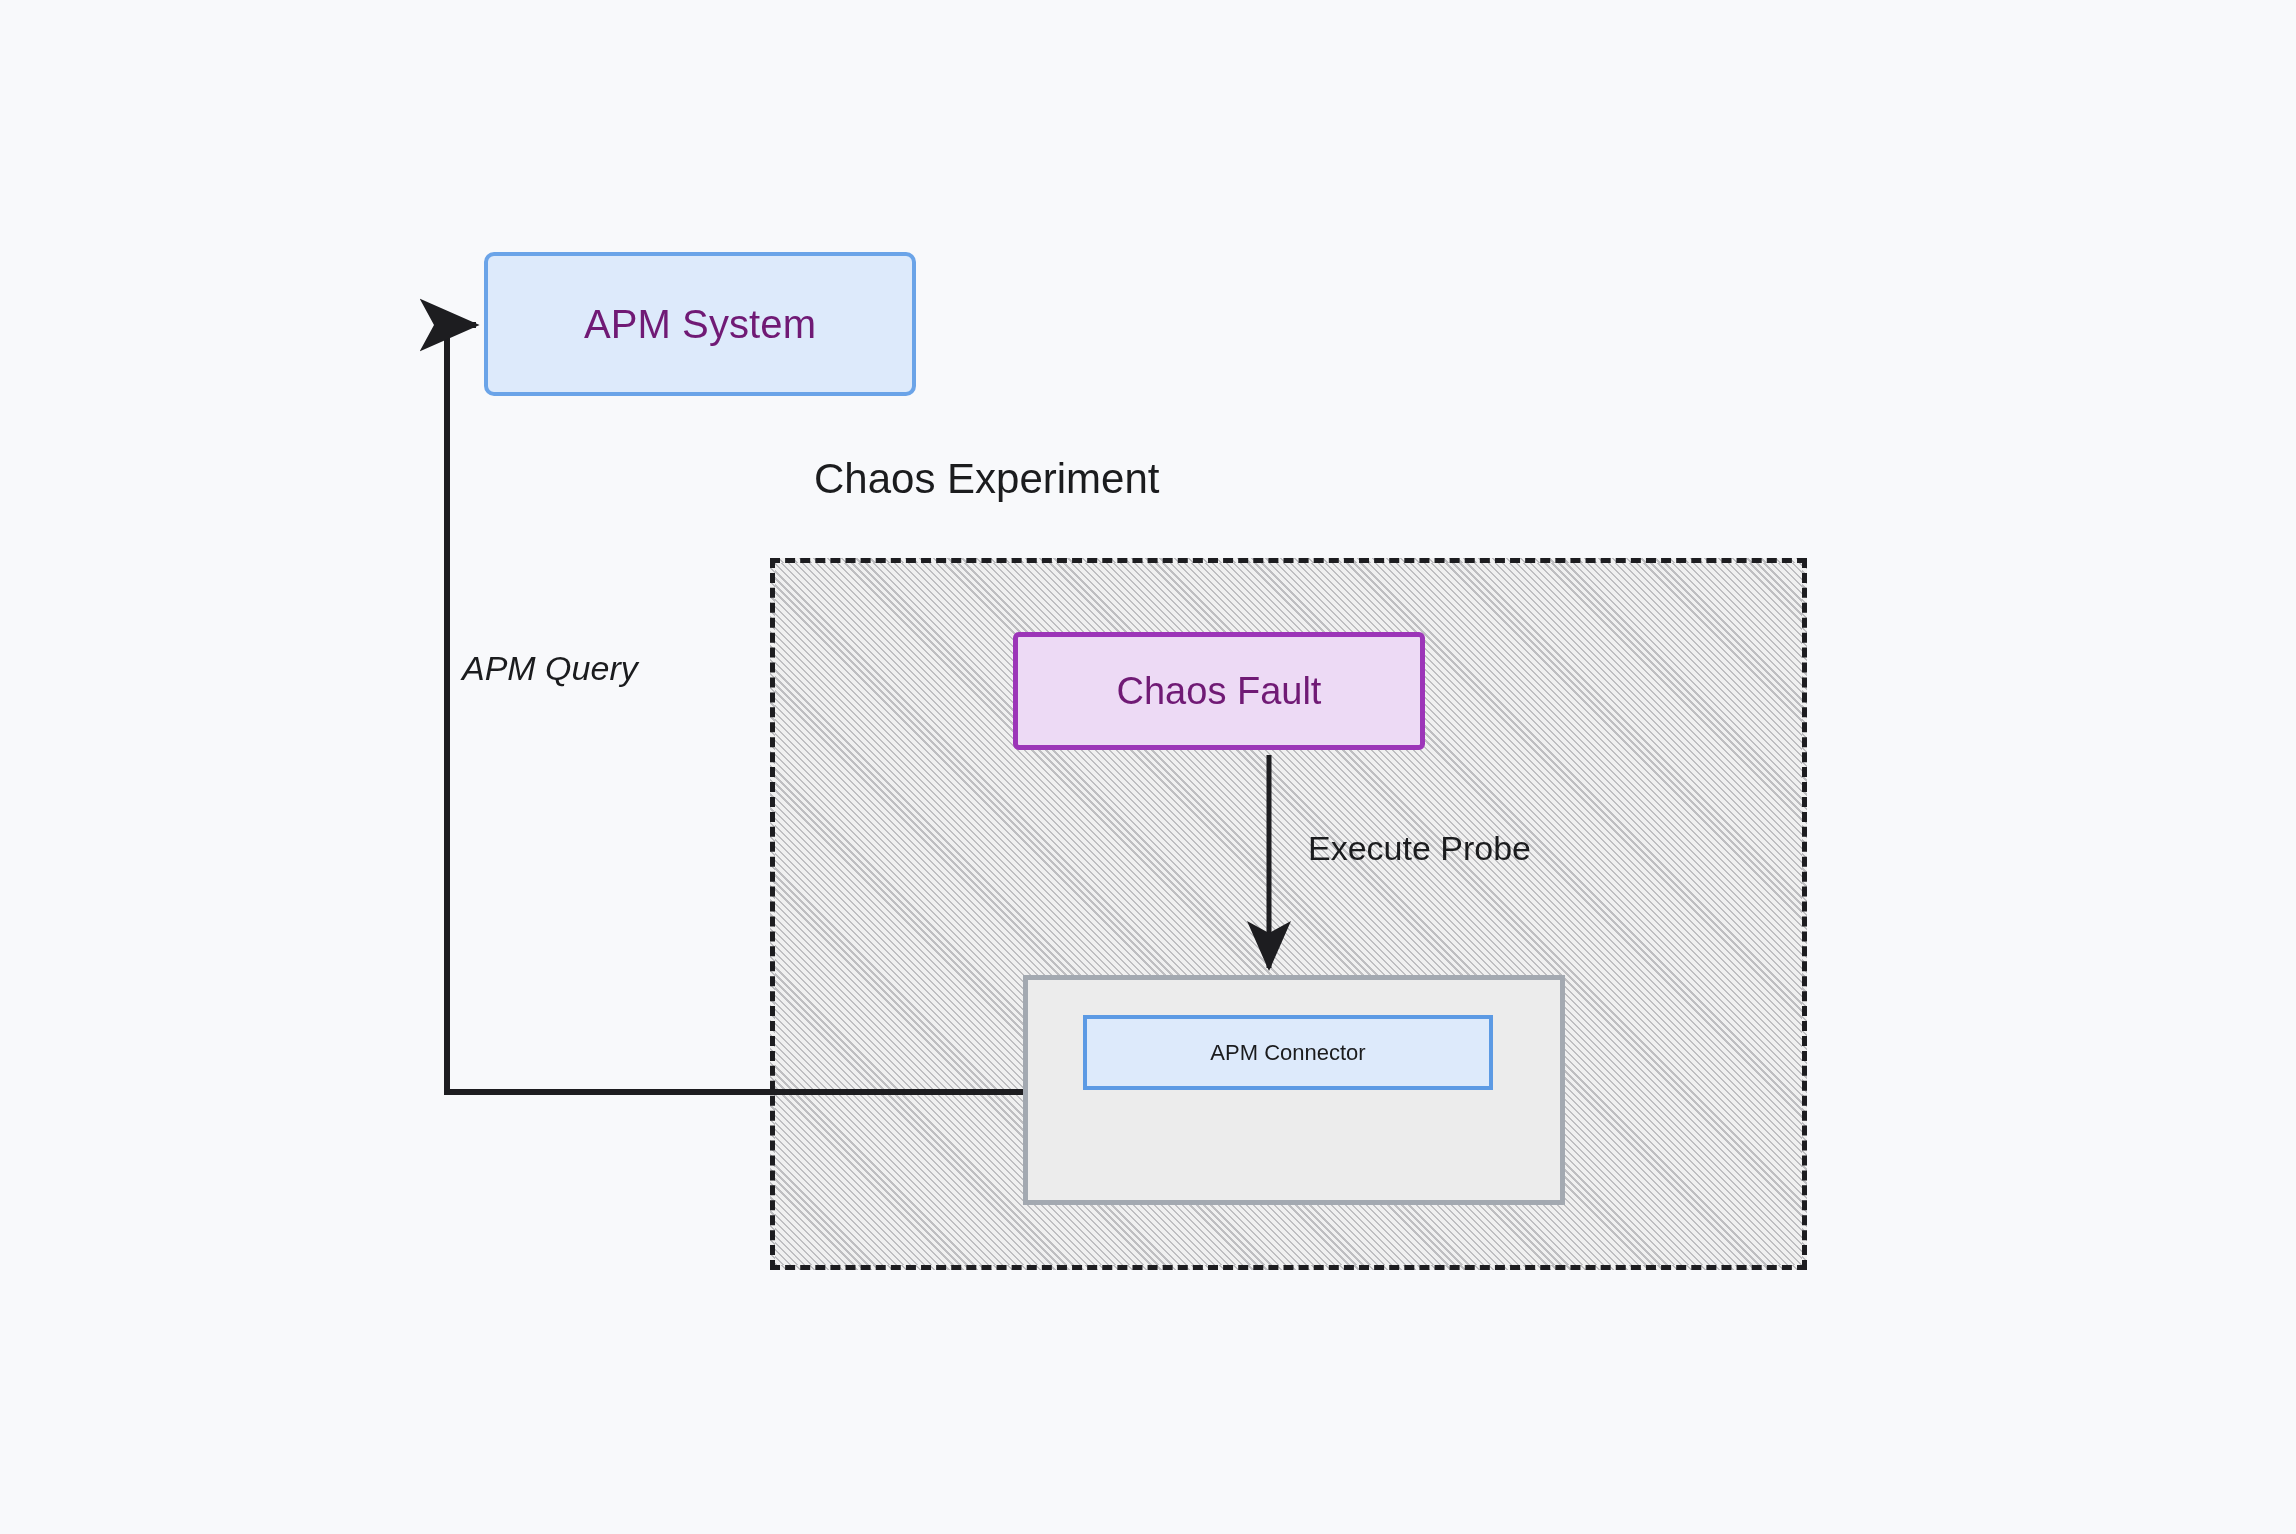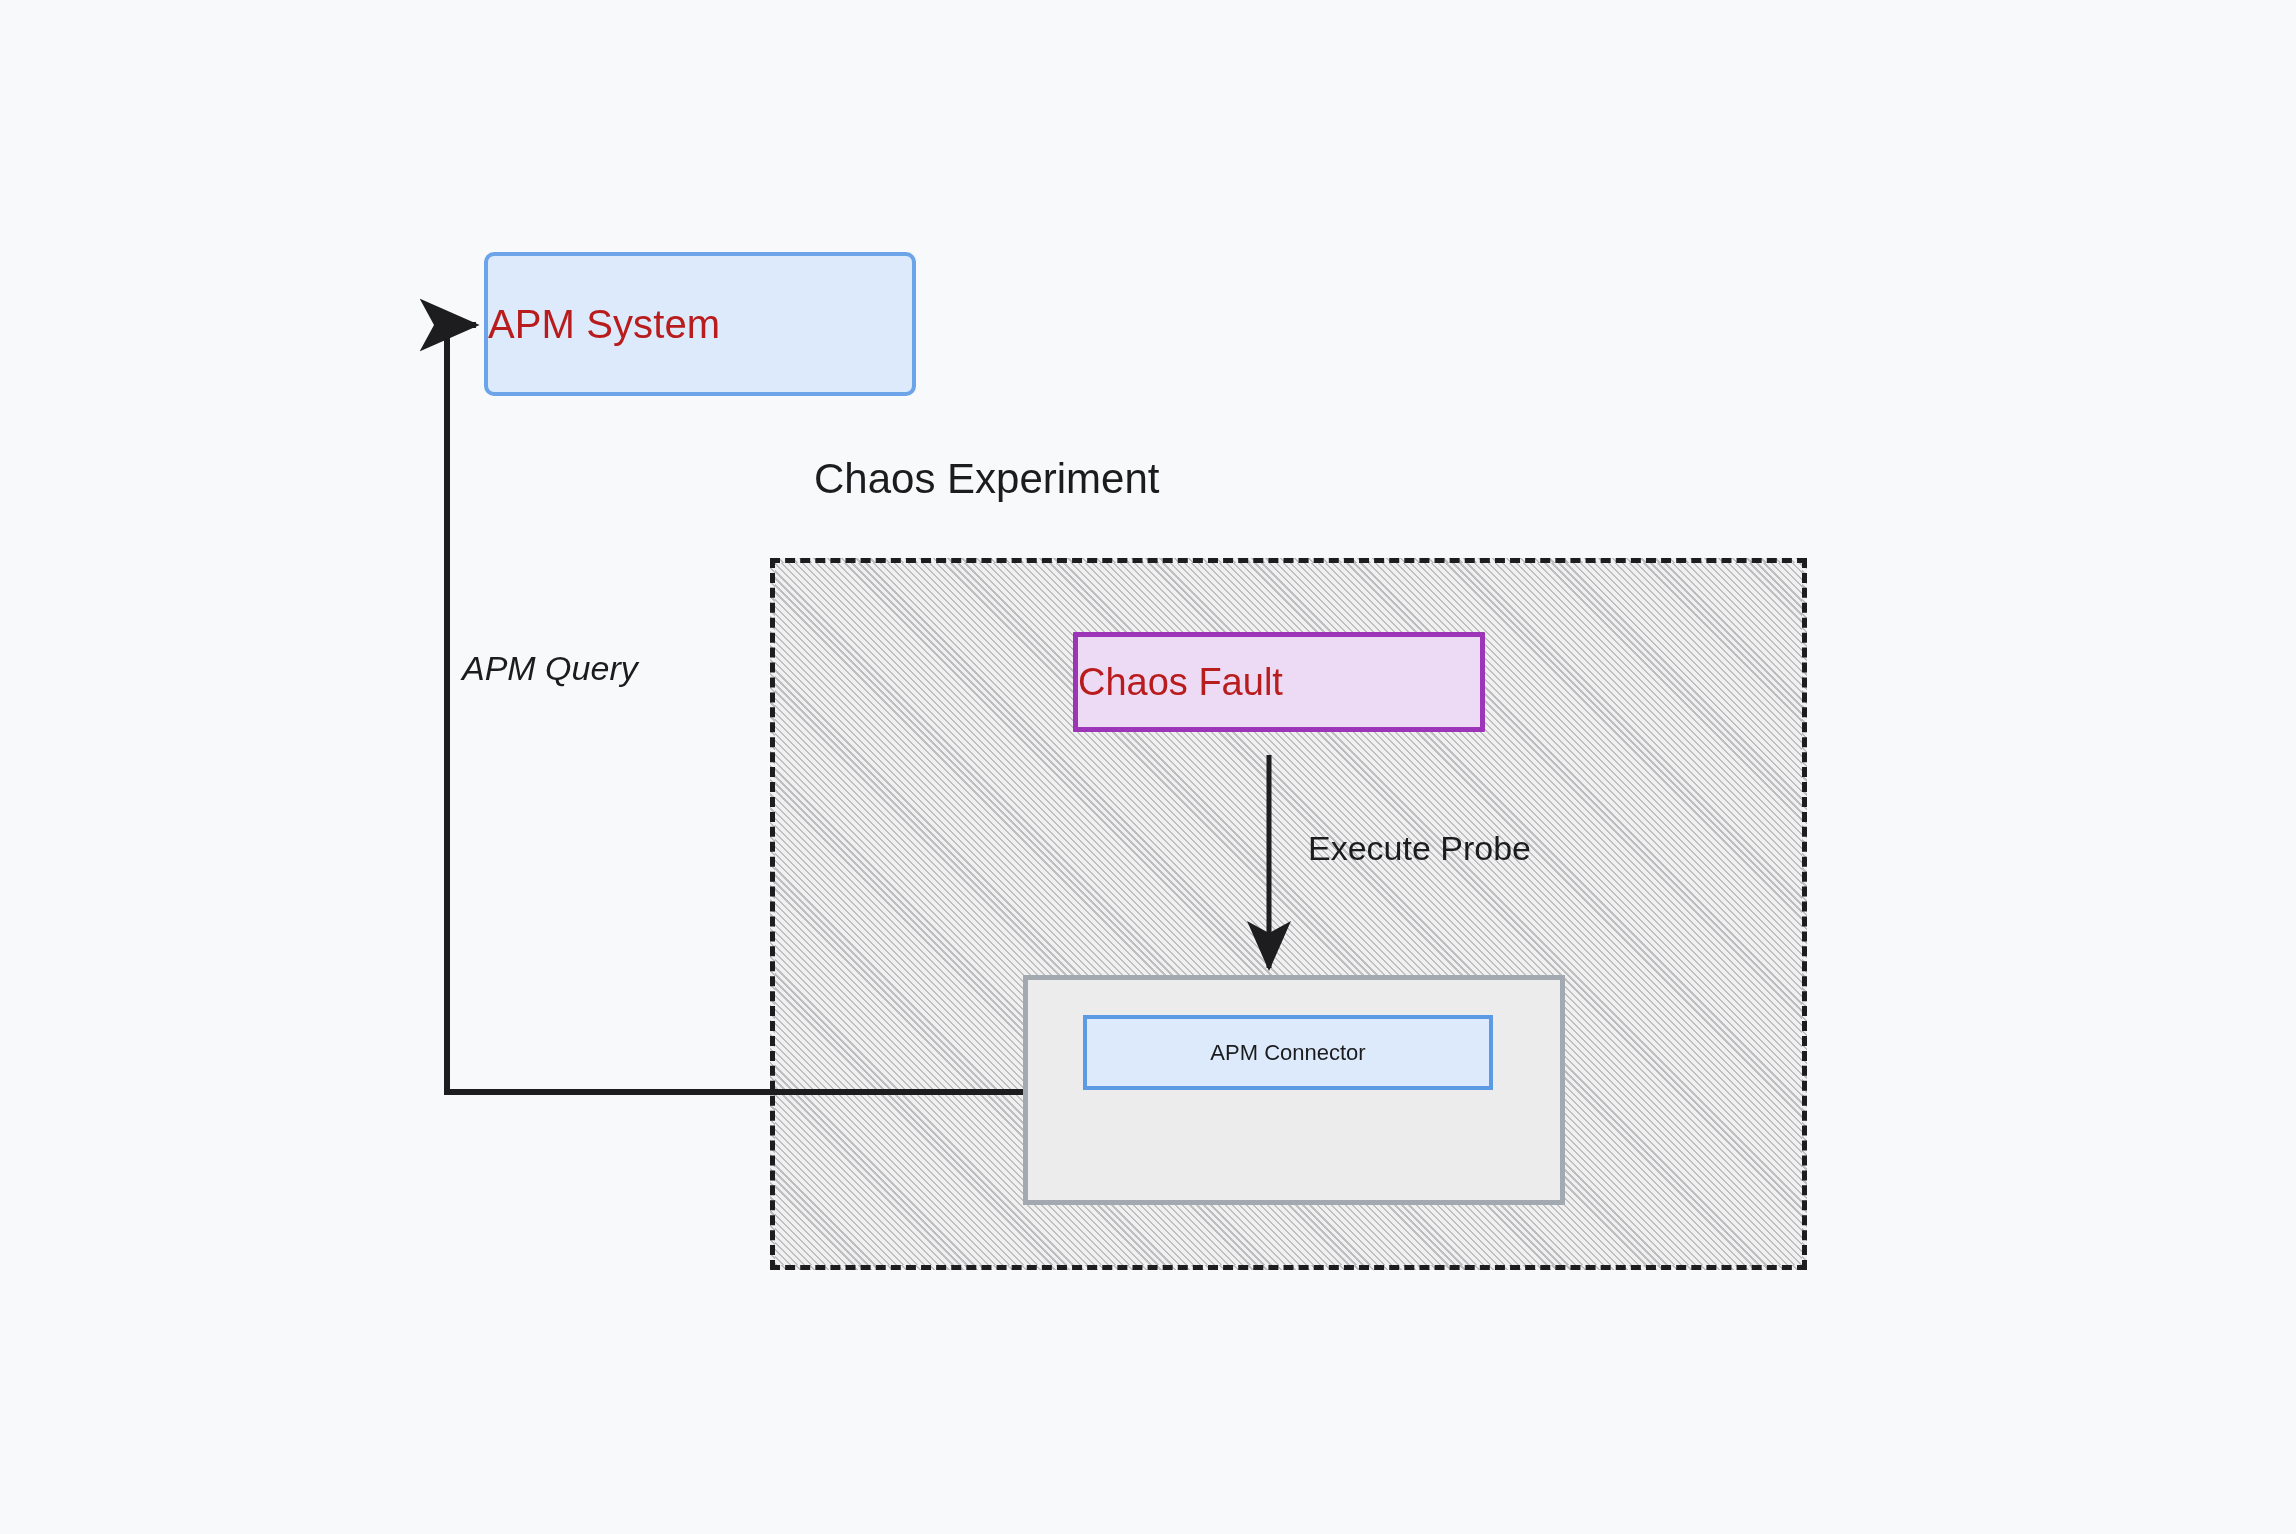--- a/index.html
+++ b/index.html
@@ -20,23 +20,23 @@
     background: #f8f9fb;
     overflow: hidden;
   }
 
   
   .node {
     position: absolute;
     box-sizing: border-box;
     display: flex;
     align-items: center;
-    justify-content: flex-start;
+    justify-content: center;
     text-align: center;
-    color: #b91c1c;
+    color: #701a75;
   }
 
   
   #apm-system {
     left: 484px;
     top: 252px;
     width: 432px;
     height: 144px;
     background: #ddeafb;
     border: 4px solid #6ba4e8;
@@ -69,27 +69,27 @@
     left: 814px;
     top: 455px;
     width: 1037px;
     text-align: left;
     font-size: 42px;
     color: #1b1c1e;
   }
 
   
   #chaos-fault {
-    left: 1073px;
+    left: 1013px;
     top: 632px;
     width: 412px;
-    height: 100px;
+    height: 118px;
     background: #eddaf5;
     border: 5px solid #9c35b8;
-    border-radius: 1px;
+    border-radius: 6px;
     font-size: 38px;
   }
 
   
   #apm-probe {
     position: absolute;
     left: 1023px;
     top: 975px;
     width: 542px;
     height: 230px;

